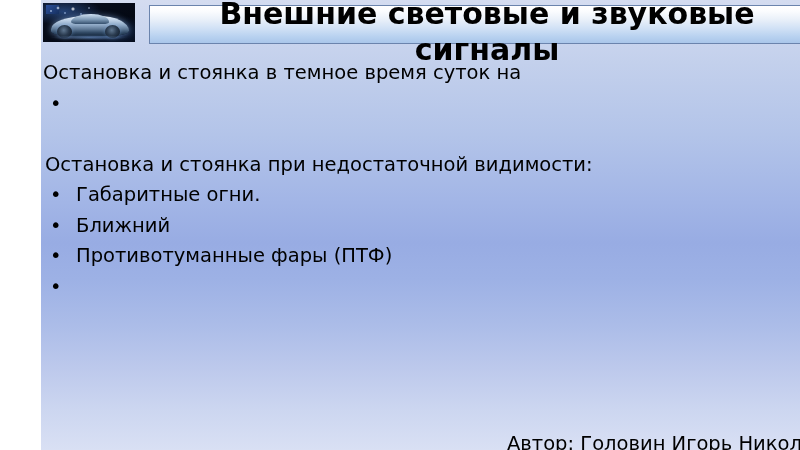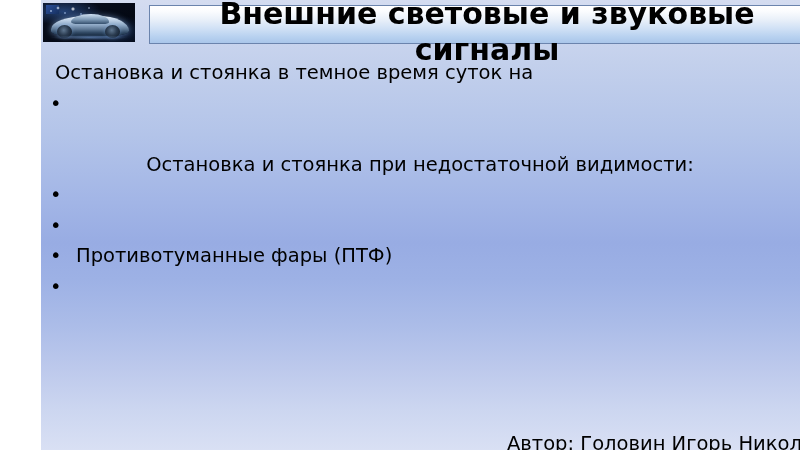--- a/index.html
+++ b/index.html
@@ -152,25 +152,24 @@
     position: absolute;
     left: 0px;
     top: 58px;
     width: 740px;
     font-size: 19.5px;
     line-height: 30.5px;
     color: #000000;
   }
   .line {
     white-space: pre;
-    padding-left: 14px;
+    padding-left: 2px;
   }
   .line.indent {
-    padding-left: 18px;
-    text-align: center;
+    padding-left: 4px;
   }
   .line.blank {
     height: 30.5px;
   }
   .bullet-line {
     display: flex;
     align-items: baseline;
     padding-left: 9px;
   }
   .bullet-line .bullet {
@@ -215,23 +214,25 @@
 
   <div id="body-block">
       <div class="line">Остановка и стоянка в темное время суток на</div>
       <div class="bullet-line">
         <span class="bullet">•</span>
       </div>
       <div class="line blank"></div>
       <div class="line indent">Остановка и стоянка при недостаточной видимости:</div>
       <div class="bullet-line">
         <span class="bullet">•</span>
-      </div>
-      <div class="bullet-line">
-        <span class="bullet">•</span>
+        <span class="btext">Габаритные огни.</span>
+      </div>
+      <div class="bullet-line">
+        <span class="bullet">•</span>
+        <span class="btext">Ближний</span>
       </div>
       <div class="bullet-line">
         <span class="bullet">•</span>
         <span class="btext">Противотуманные фары (ПТФ)</span>
       </div>
       <div class="bullet-line">
         <span class="bullet">•</span>
       </div>
     </div>
 

